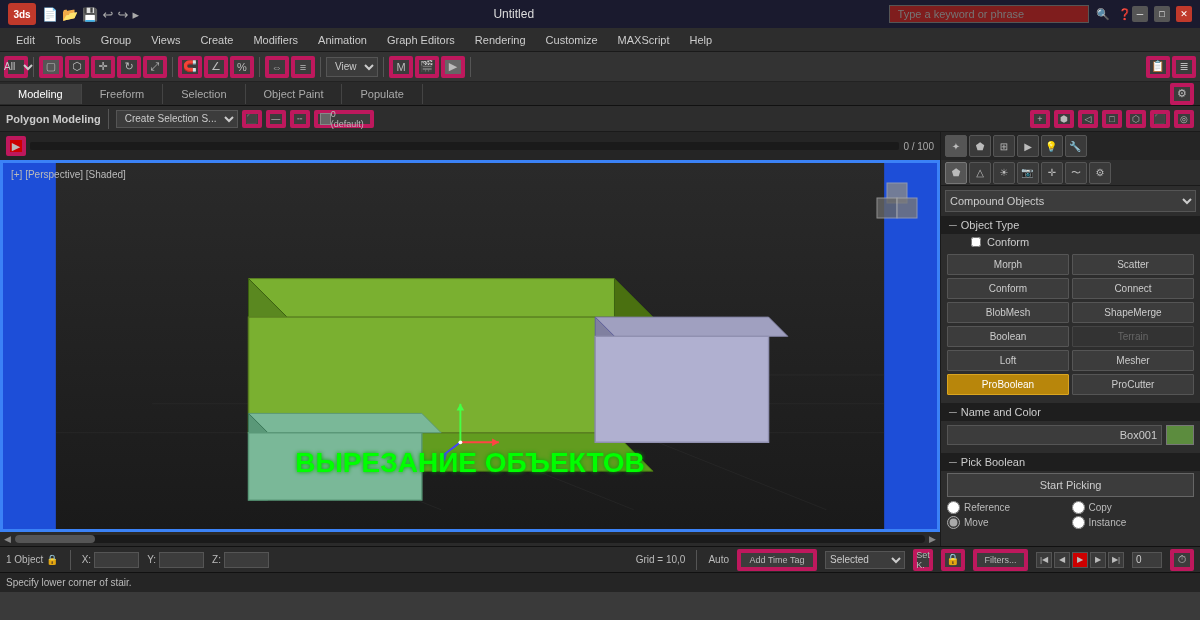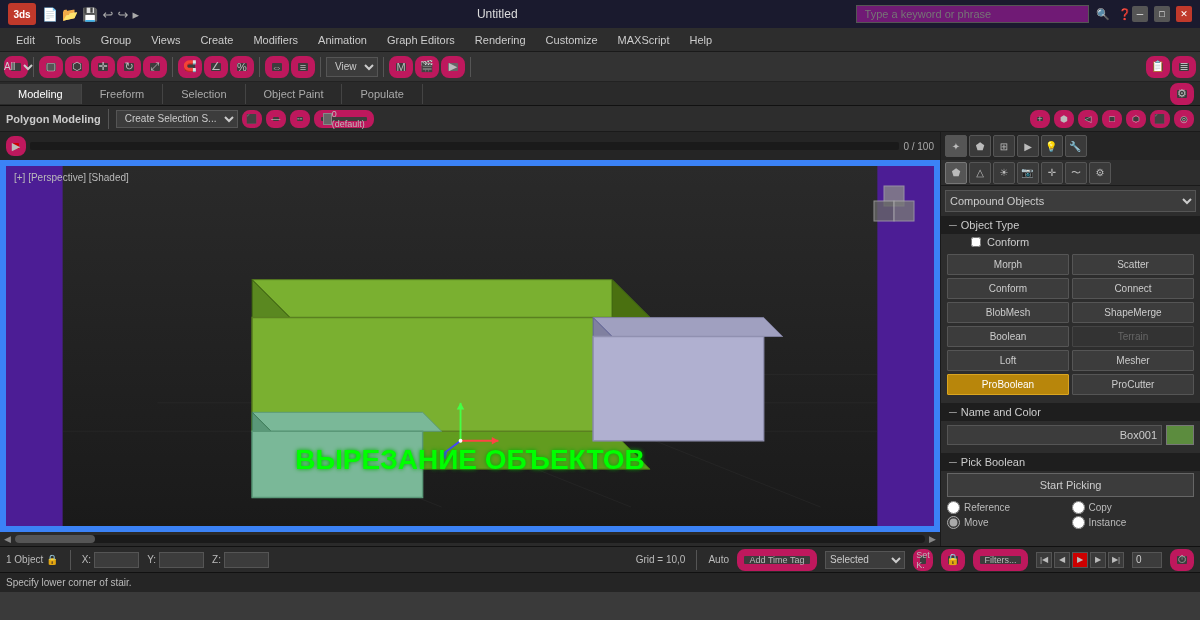--- a/index.html
+++ b/index.html
@@ -4,34 +4,34 @@
   <style>
     * { margin: 0; padding: 0; box-sizing: border-box; }
     body { width: 1200px; height: 620px; overflow: hidden; background: #3a3a3a; font-family: Arial, sans-serif; font-size: 11px; color: #ccc; }
 
     
     #title-bar { width: 100%; height: 28px; background: #1a1a2e; display: flex; align-items: center; justify-content: space-between; padding: 0 8px; }
     #title-bar .logo { width: 28px; height: 22px; background: #c0392b; border-radius: 3px; display: flex; align-items: center; justify-content: center; color: white; font-weight: bold; font-size: 10px; }
     #title-bar .toolbar-icons { display: flex; gap: 4px; align-items: center; }
     #title-bar .toolbar-icons span { color: #aaa; font-size: 13px; cursor: pointer; }
     #title-bar .title { flex: 1; text-align: center; color: #ddd; font-size: 12px; }
-    #title-bar .search-bar { background: #701a75; border: 1px solid #555; padding: 2px 8px; color: #aaa; width: 233px; font-size: 11px; }
+    #title-bar .search-bar { background: #7f1d1d; border: 1px solid #555; padding: 2px 8px; color: #aaa; width: 200px; font-size: 11px; }
     #title-bar .win-controls { display: flex; gap: 6px; }
     #title-bar .win-btn { width: 16px; height: 16px; border-radius: 2px; cursor: pointer; display: flex; align-items: center; justify-content: center; font-size: 9px; color: white; }
     #title-bar .win-min { background: #555; }
     #title-bar .win-max { background: #555; }
     #title-bar .win-close { background: #c0392b; }
 
     
     #menu-bar { height: 24px; background: #2d2d2d; display: flex; align-items: center; padding: 0 6px; border-bottom: 1px solid #1a1a1a; }
     #menu-bar .menu-item { padding: 2px 10px; color: #ccc; cursor: pointer; font-size: 11px; }
 
     
     #toolbar1 { height: 30px; background: #333; display: flex; align-items: center; padding: 0 4px; gap: 2px; border-bottom: 1px solid #222; }
-    .tb-btn { width: 24px; height: 22px; background: #3c3c3c; border: 7px solid #be185d; border-radius: 8px; cursor: pointer; display: flex; align-items: center; justify-content: center; color: #bbb; font-size: 11px; }
+    .tb-btn { width: 24px; height: 22px; background: #3c3c3c; border: 4px solid #be185d; border-radius: 2px; cursor: pointer; display: flex; align-items: center; justify-content: center; color: #bbb; font-size: 11px; }
     .tb-sep { width: 1px; height: 20px; background: #555; margin: 0 3px; }
     .tb-dropdown { background: #3c3c3c; border: 1px solid #555; color: #ccc; font-size: 10px; height: 20px; padding: 0 4px; }
 
     
     #tabs-row { height: 24px; background: #2a2a2a; display: flex; align-items: center; padding: 0; border-bottom: 1px solid #111; }
     .tab-item { padding: 4px 18px; cursor: pointer; color: #aaa; font-size: 11px; border-right: 1px solid #444; }
     .tab-item.active { background: #3d3d3d; color: white; }
     #tabs-row .tab-right { margin-left: auto; display: flex; align-items: center; gap: 4px; padding-right: 6px; }
 
     
@@ -98,21 +98,21 @@
 
     
     #scene-svg { width: 100%; height: 100%; }
 
     
     #h-scroll { height: 14px; background: #2a2a2a; display: flex; align-items: center; padding: 0 4px; }
     #h-scroll .scroll-track { flex: 1; height: 8px; background: #1a1a1a; border-radius: 4px; position: relative; }
     #h-scroll .scroll-thumb { width: 80px; height: 8px; background: #555; border-radius: 4px; cursor: pointer; }
 
     .viewport-container { display: flex; flex-direction: column; flex: 1; }
-    .viewport-wrapper { flex: 1; position: relative; background: #4c1d95; border: 6px solid #3b82f6; overflow: hidden; text-align: center; }
+    .viewport-wrapper { flex: 1; position: relative; background: #1d4ed8; border: 3px solid #3b82f6; overflow: hidden; text-align: center; }
     
     
     #welcome-bar { height: 20px; background: #252525; display: flex; align-items: center; padding: 0 6px; border-top: 1px solid #111; }
   </style>
 </head>
 <body>
 
 <div id="title-bar">
   <div style="display:flex;align-items:center;gap:6px;">
     <div class="logo">3ds</div>

